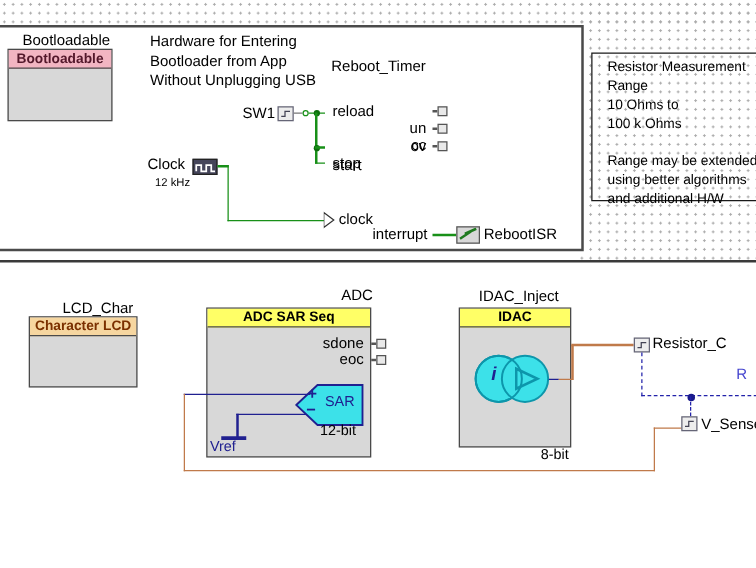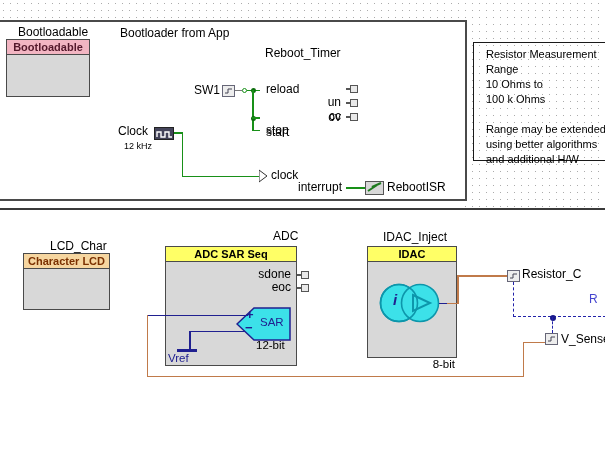--- a/index.html
+++ b/index.html
@@ -50,21 +50,23 @@
   <div class="region" style="left:-3px;top:20px;width:470px;height:181px;"></div>
 
   <div style="position:absolute;left:0;top:208px;width:605px;height:2px;background:#3a3a3a;"></div>
 
   <div class="lbl" style="left:18px;top:26px;">Bootloadable</div>
   <div class="comp" style="left:6px;top:39px;width:84px;height:58px;">
     <div class="comp-h h-pink">Bootloadable</div>
   </div>
 
   <div class="lbl" style="left:120px;top:26px;line-height:15.5px;">
+    <div>Hardware for Entering</div>
     <div>Bootloader from App</div>
+    <div>Without Unplugging USB</div>
   </div>
 
   <div class="lbl" style="left:194px;top:84px;">SW1</div>
   <div class="pin-icon" style="left:222px;top:85px;">
     <svg width="11" height="10" style="position:absolute;left:0;top:0;">
         <polyline points="2,7 5,7 5,3 9,3" fill="none" stroke="#445" stroke-width="1"></polyline>
       </svg>
   </div>
   <div class="wire" style="left:235px;top:90px;width:7px;height:1.3px;background:#777;"></div>
   <div style="position:absolute;left:242px;top:88px;width:5px;height:5px;border:1.3px solid #189018;border-radius:50%;background:#fff;box-sizing:border-box;"></div>

